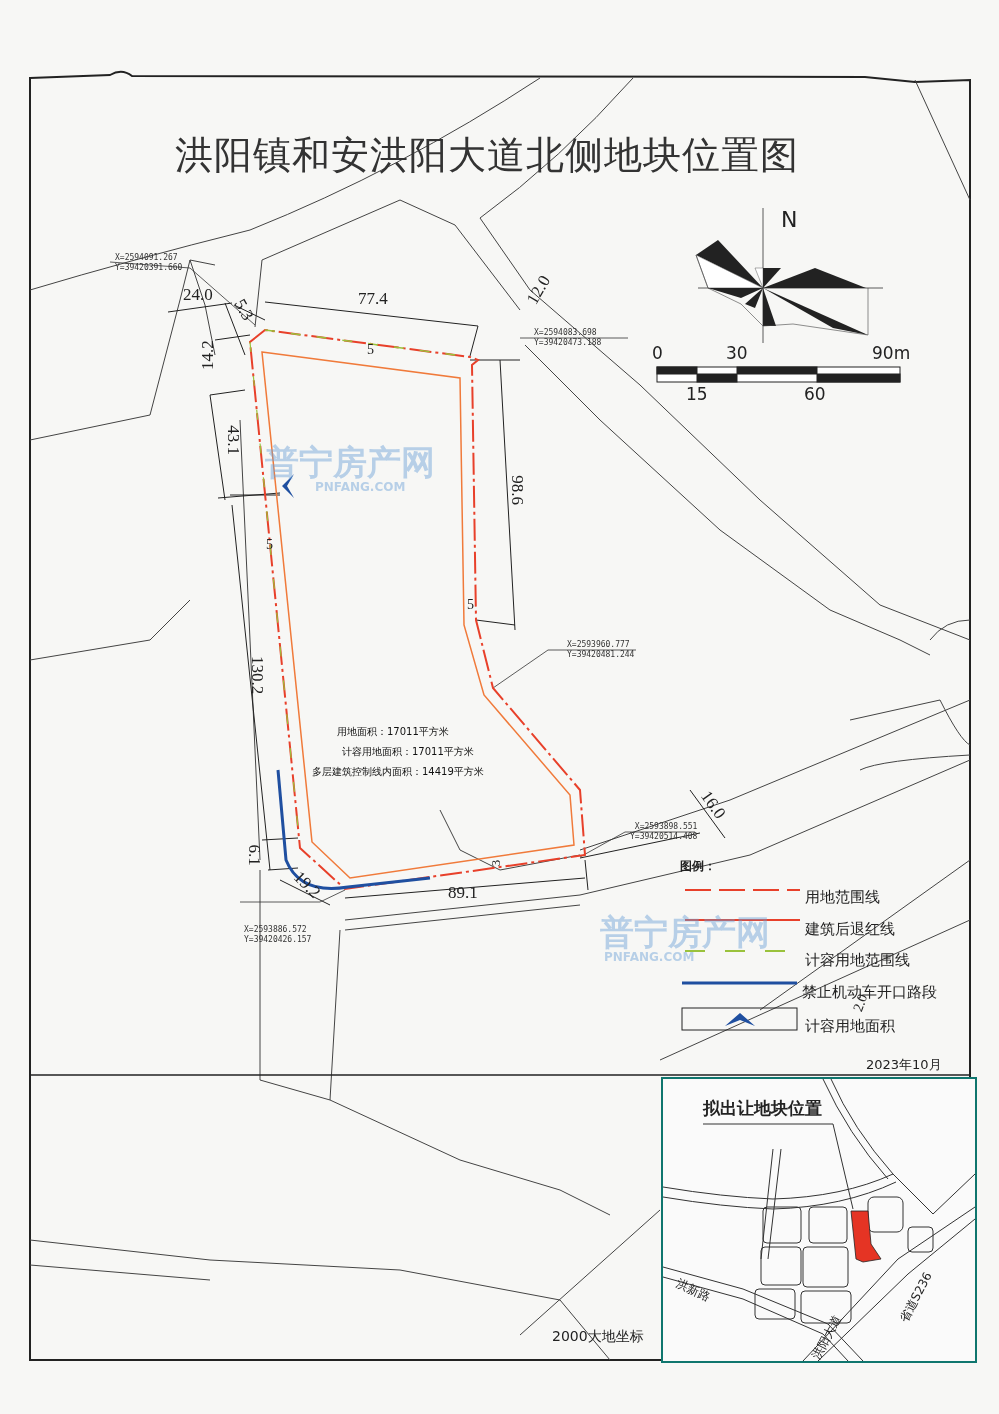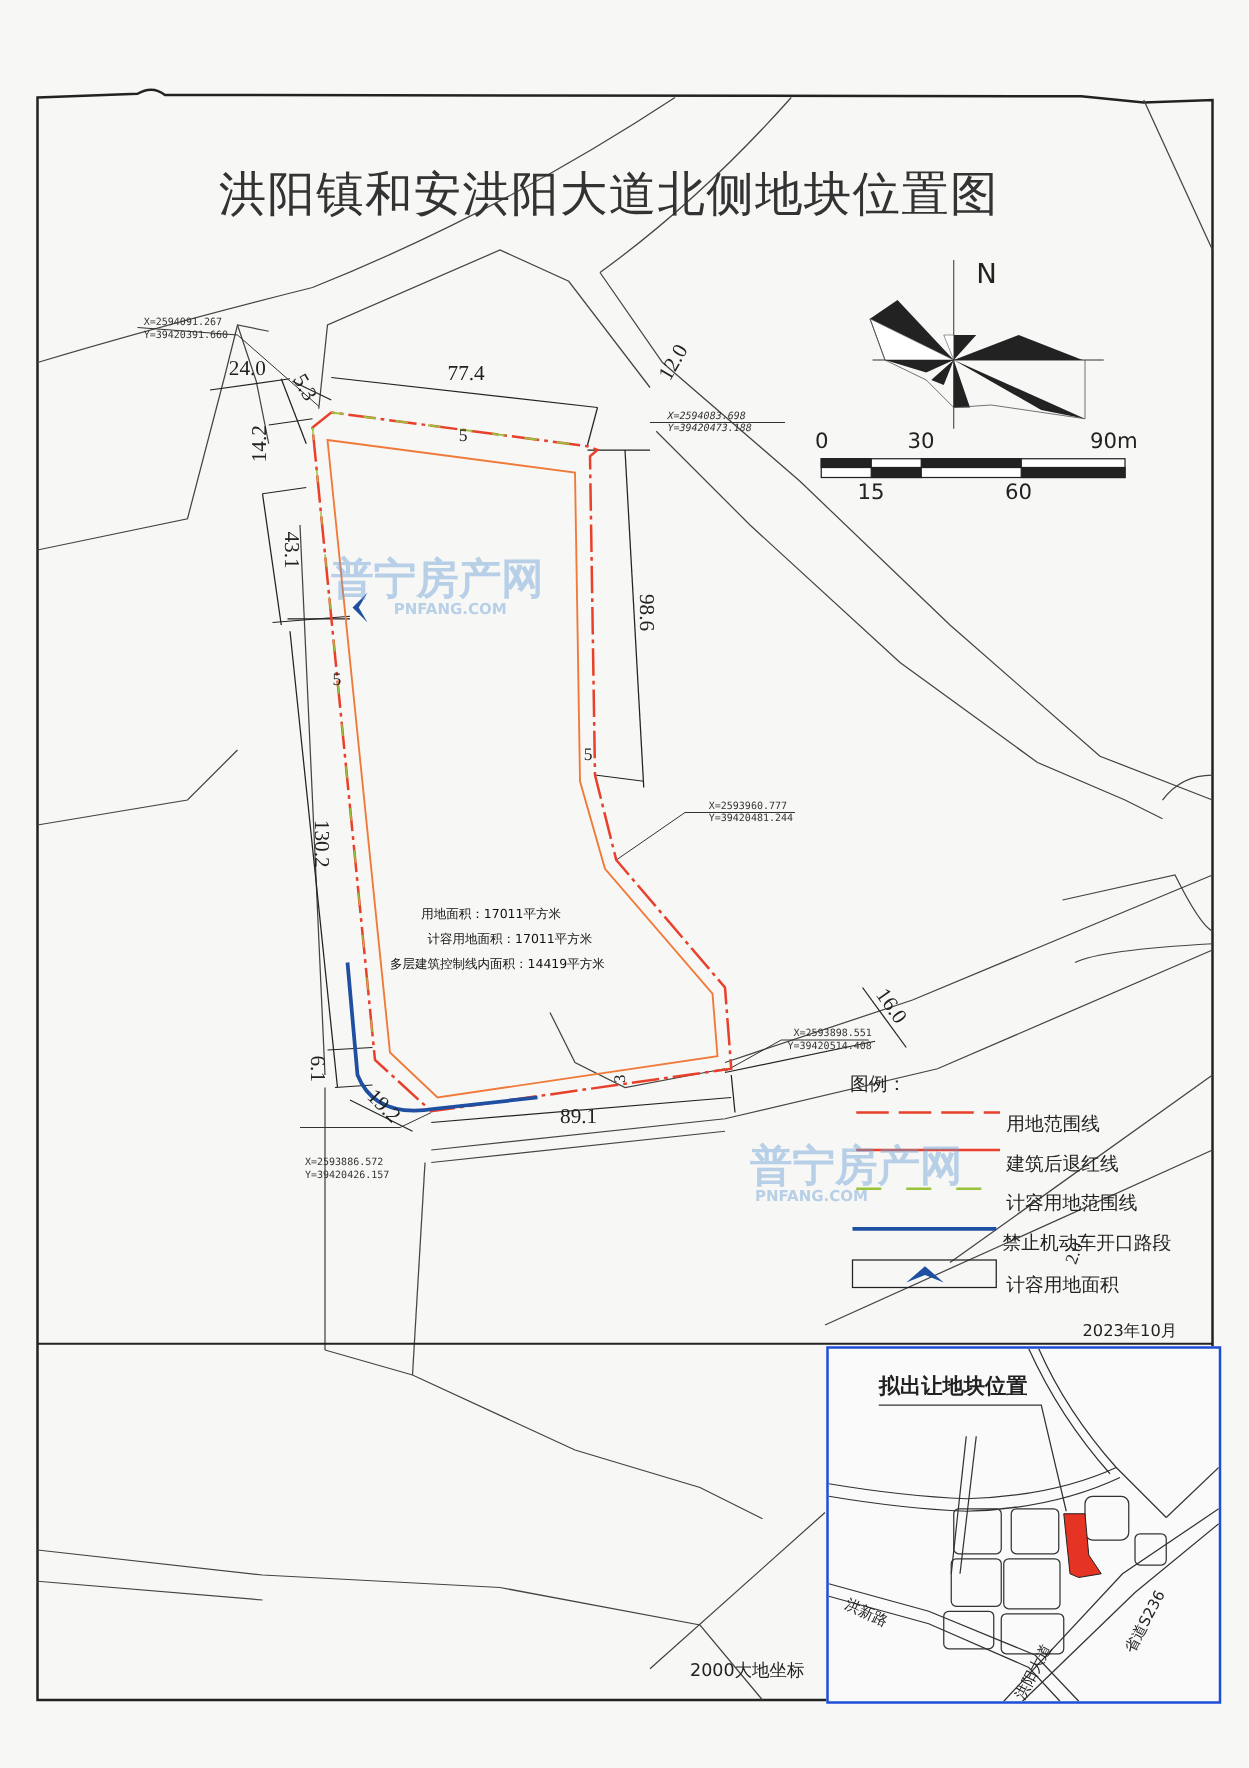--- a/index.html
+++ b/index.html
@@ -5,25 +5,25 @@
   html,body{margin:0;padding:0;background:#f7f7f5;}
   body{width:999px;height:1414px;position:relative;overflow:hidden;font-family:"DejaVu Sans",sans-serif;color:#222;}
   .sheet{position:absolute;left:0;top:0;width:999px;height:1004px;}
   svg{position:absolute;left:0;top:0;}
   .title{position:absolute;left:175px;top:130px;font-size:38px;letter-spacing:1px;color:#333;font-family:"DejaVu Sans",sans-serif;}
   .lbl{position:absolute;font-family:"DejaVu Sans Mono",monospace;color:#222;white-space:nowrap;}
   .dim{font-family:"Liberation Serif",serif;font-size:17px;}
   .coord{font-size:8px;line-height:10px;color:#333;}
   .stats{position:absolute;font-size:10px;font-weight:normal;line-height:20px;color:#111;}
   .legend{position:absolute;left:680px;top:858px;width:280px;}
-  .legend .hd{font-size:15px;margin-bottom:6px;}
+  .legend .hd{font-size:12px;margin-bottom:6px;font-weight:bold;}
   .legend .row{height:33px;display:flex;align-items:center;}
   .legend .tx{font-size:15px;}
   .date{position:absolute;left:866px;top:1056px;font-size:13px;}
-  .inset{position:absolute;left:661px;top:1077px;width:312px;height:282px;border:2px solid #1d4ed8;background:#fafafa;}
+  .inset{position:absolute;left:661px;top:1077px;width:312px;height:282px;border:2px solid #0f766e;background:#fafafa;}
   .inset-title{position:absolute;left:40px;top:18px;font-size:17px;font-weight:bold;}
   .crs{position:absolute;left:552px;top:1328px;font-size:14px;}
   .wm{position:absolute;font-weight:bold;opacity:0.45;}
   .compass-n{position:absolute;left:781px;top:207px;font-size:22px;}
   .scale-lbl{position:absolute;font-size:17px;}
 </style>
 </head>
 <body>
 
 <div class="sheet">
@@ -162,21 +162,21 @@
 <div class="lbl dim" style="left:292px;top:875px;transform:rotate(45deg);">19.2</div>
 <div class="lbl dim" style="left:448px;top:883px;">89.1</div>
 <div class="lbl dim" style="left:493px;top:855px;font-size:13px;transform:rotate(-90deg);">3</div>
 <div class="lbl dim" style="left:698px;top:795px;transform:rotate(55deg);">16.0</div>
 <div class="lbl dim" style="left:852px;top:995px;font-size:14px;transform:rotate(-70deg);">2.0</div>
 
 <div class="lbl coord" style="left:115px;top:253px;">
   <div>X=2594091.267</div>
       <div>Y=39420391.660</div>
 </div>
-<div class="lbl coord" style="left:534px;top:328px;font-style:italic;">
+<div class="lbl coord" style="left:534px;top:328px;">
   <div>X=2594083.698</div>
       <div>Y=39420473.188</div>
 </div>
 <div class="lbl coord" style="left:567px;top:640px;">
   <div>X=2593960.777</div>
       <div>Y=39420481.244</div>
 </div>
 <div class="lbl coord" style="left:630px;top:822px;text-align:right;">
   <div>X=2593898.551</div>
       <div>Y=39420514.408</div>

